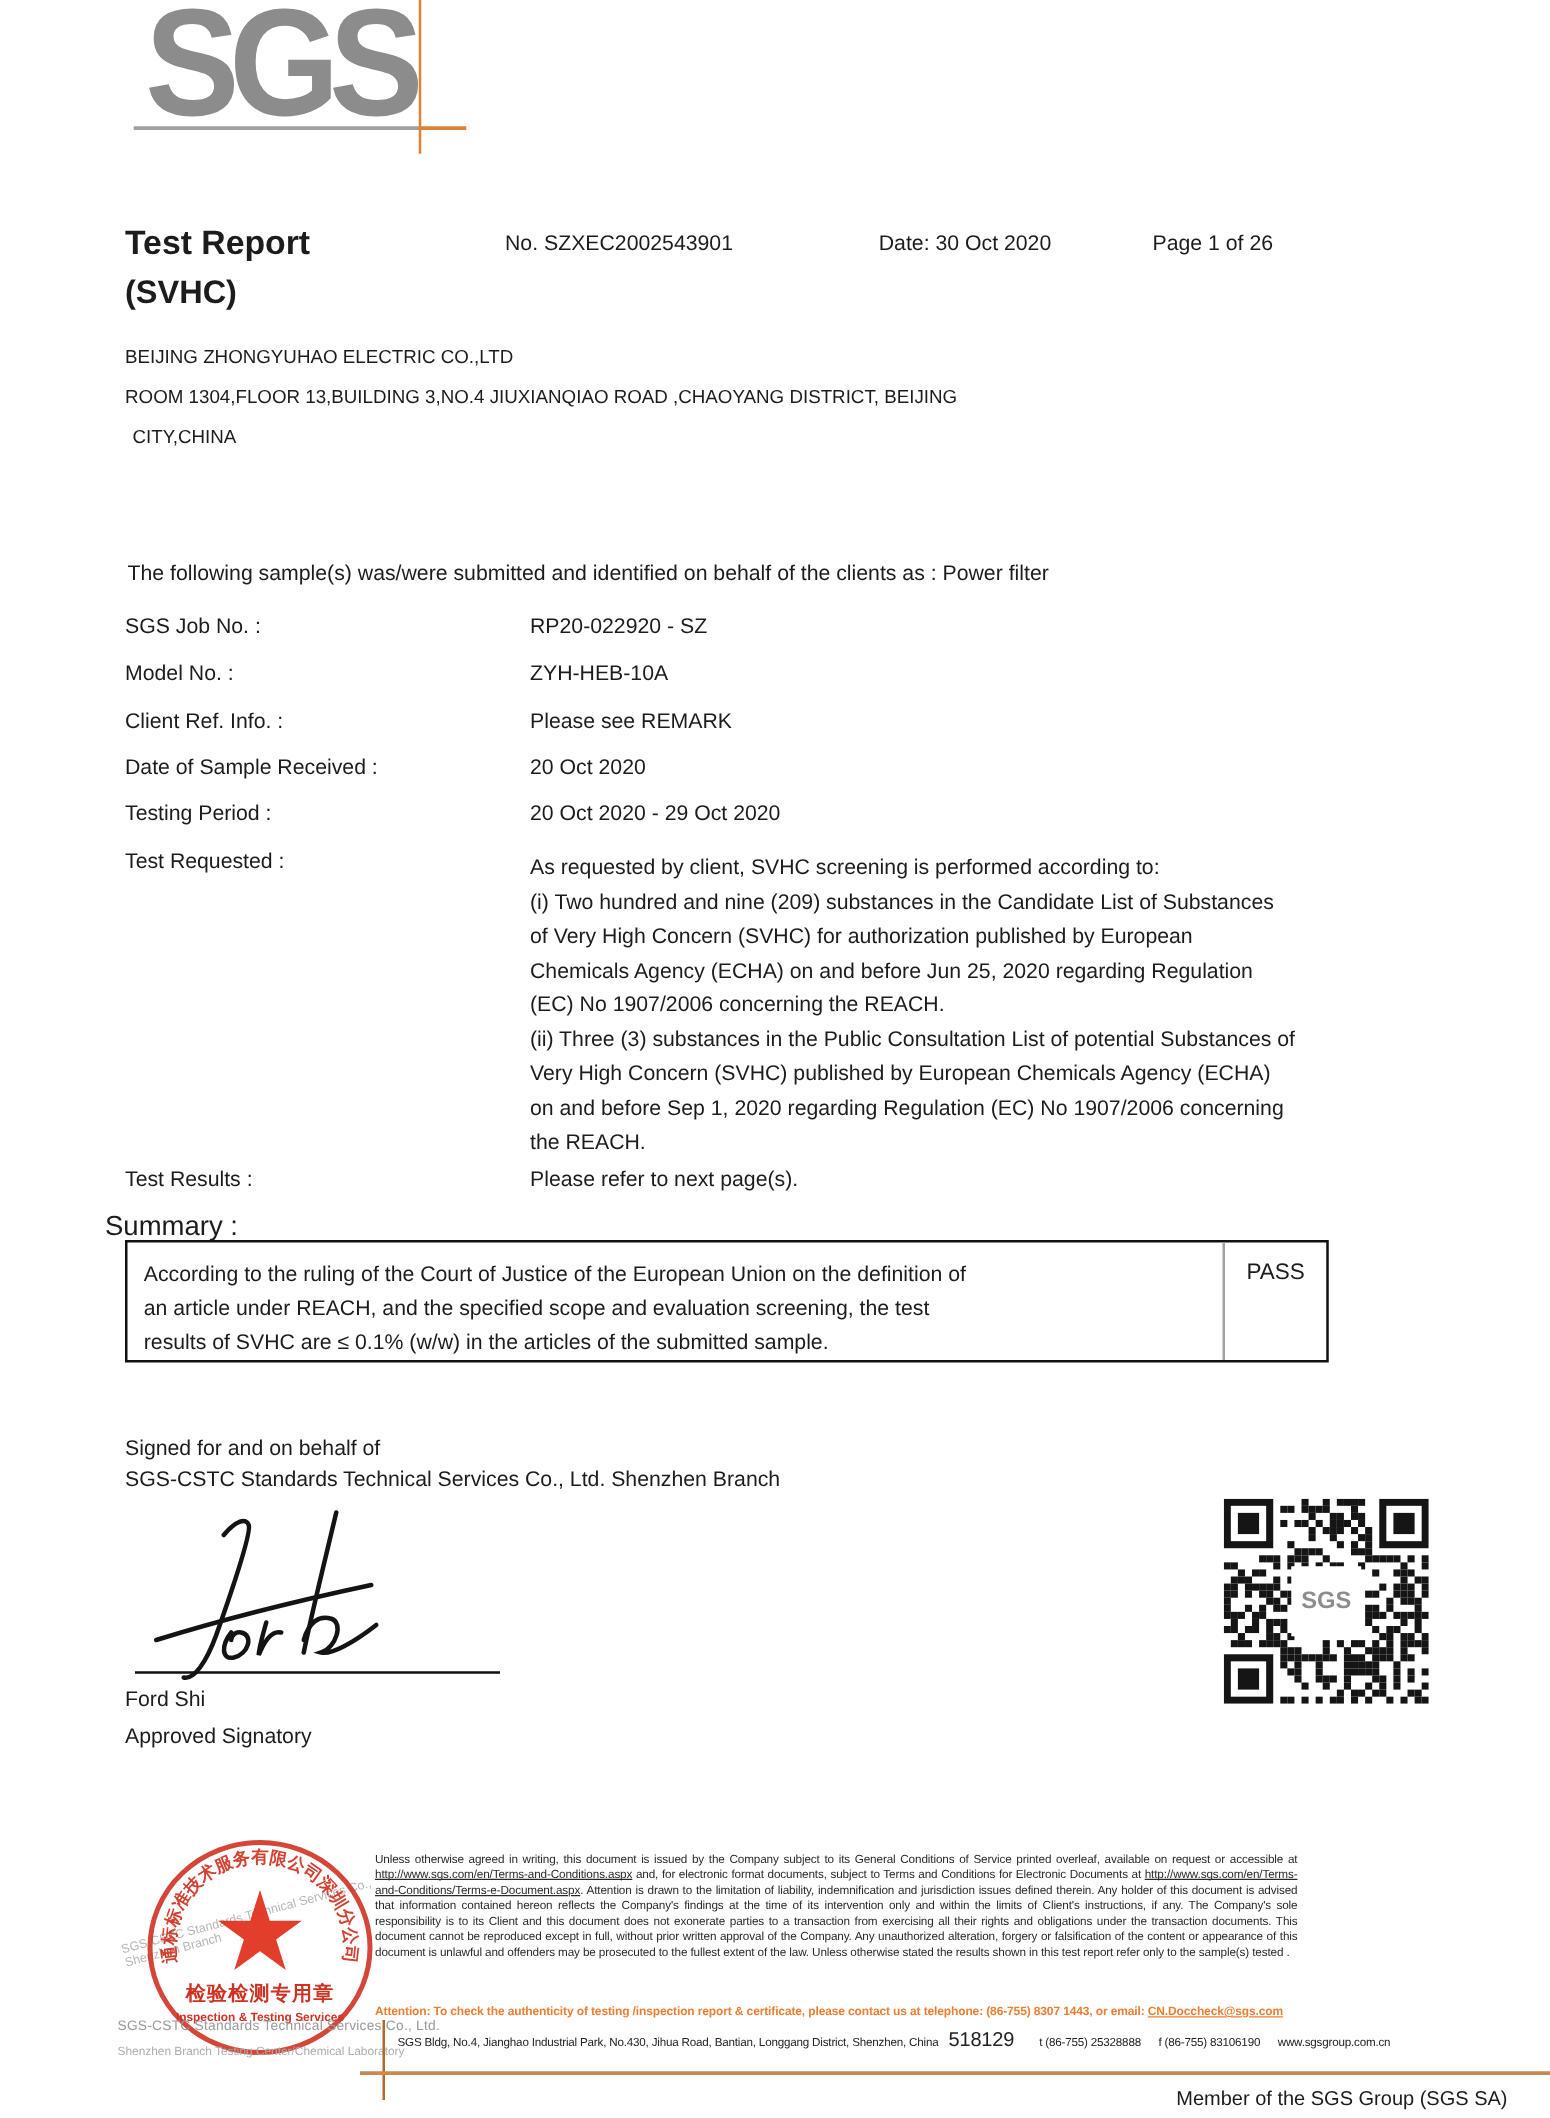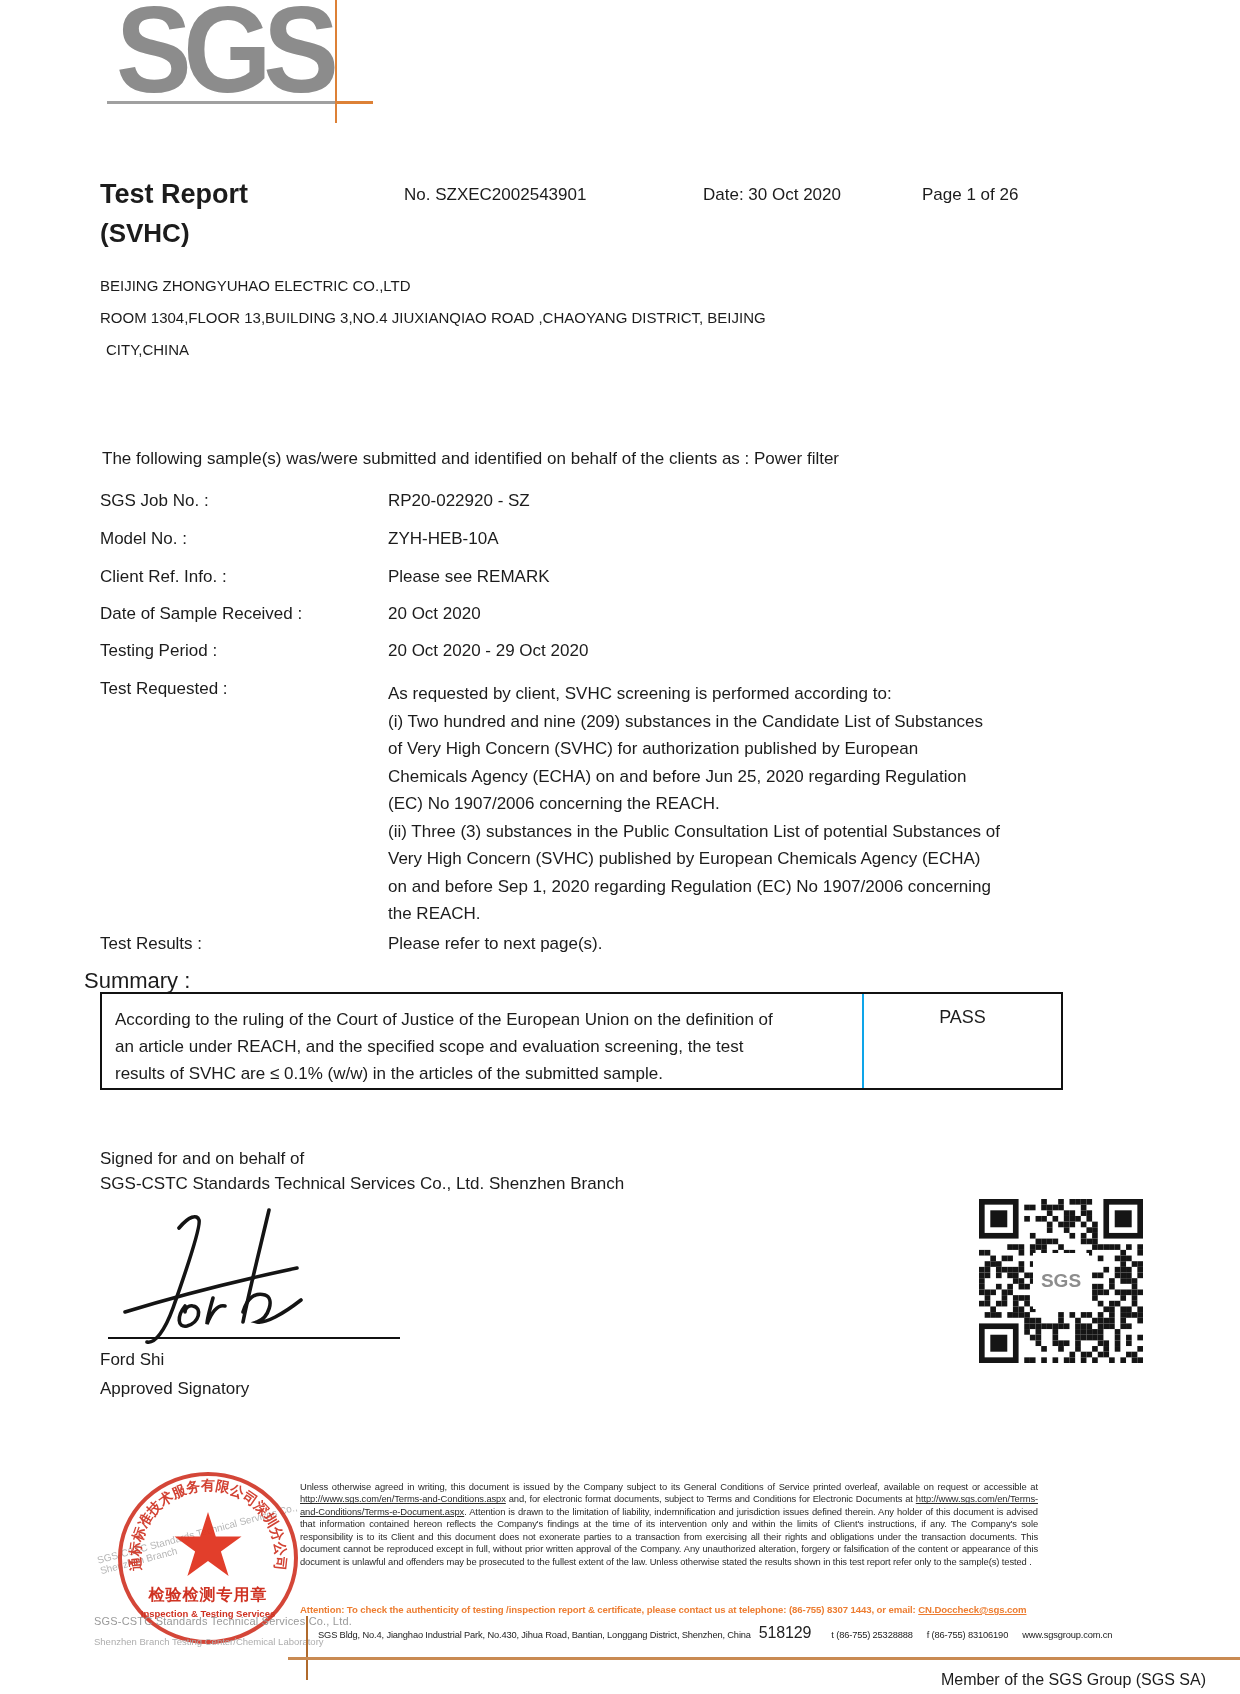--- a/index.html
+++ b/index.html
@@ -28,28 +28,28 @@
   .hmeta{position:absolute;top:185px;font-size:17px;}
   .hm-no{left:404px;} .hm-date{left:703px;} .hm-page{left:922px;}
 
   .client{position:absolute;left:100px;top:270px;font-size:15px;line-height:32px;}
 
   .intro{position:absolute;left:102px;top:449px;font-size:17px;}
 
   
   .frow{position:absolute;left:100px;font-size:17px;}
   .frow .lbl{display:inline-block;width:288px;vertical-align:top;}
-  .frow .val{display:inline-block;vertical-align:top;}
+  .frow .val{display:inline-block;vertical-align:top;margin-left:36px;}
   .multiline .val{width:700px;line-height:27.5px;margin-top:1px;}
   .ln{white-space:nowrap;}
 
   
   .summary-h{position:absolute;left:84px;top:968px;font-size:22px;}
   .sum-box{position:absolute;left:100px;top:992px;width:963px;height:98px;border:2px solid #111;display:flex;}
-  .sum-left{width:762px;border-right:2px solid #0ea5e9;padding:12px 10px 0 13px;font-size:17px;line-height:27px;}
+  .sum-left{width:878px;border-right:2px solid #a3a3a3;padding:12px 10px 0 13px;font-size:17px;line-height:27px;}
   .sum-right{flex:1;text-align:center;padding-top:13px;font-size:18px;}
 
   
   .signed{position:absolute;left:100px;top:1146px;font-size:17px;line-height:25px;}
   .sig-svg{position:absolute;left:104px;top:1196px;}
   .sig-line{position:absolute;left:108px;top:1337px;width:292px;height:2px;background:#111;}
   .sig-name{position:absolute;left:100px;top:1350px;font-size:17px;}
   .sig-role{position:absolute;left:100px;top:1379px;font-size:17px;}
 
   

